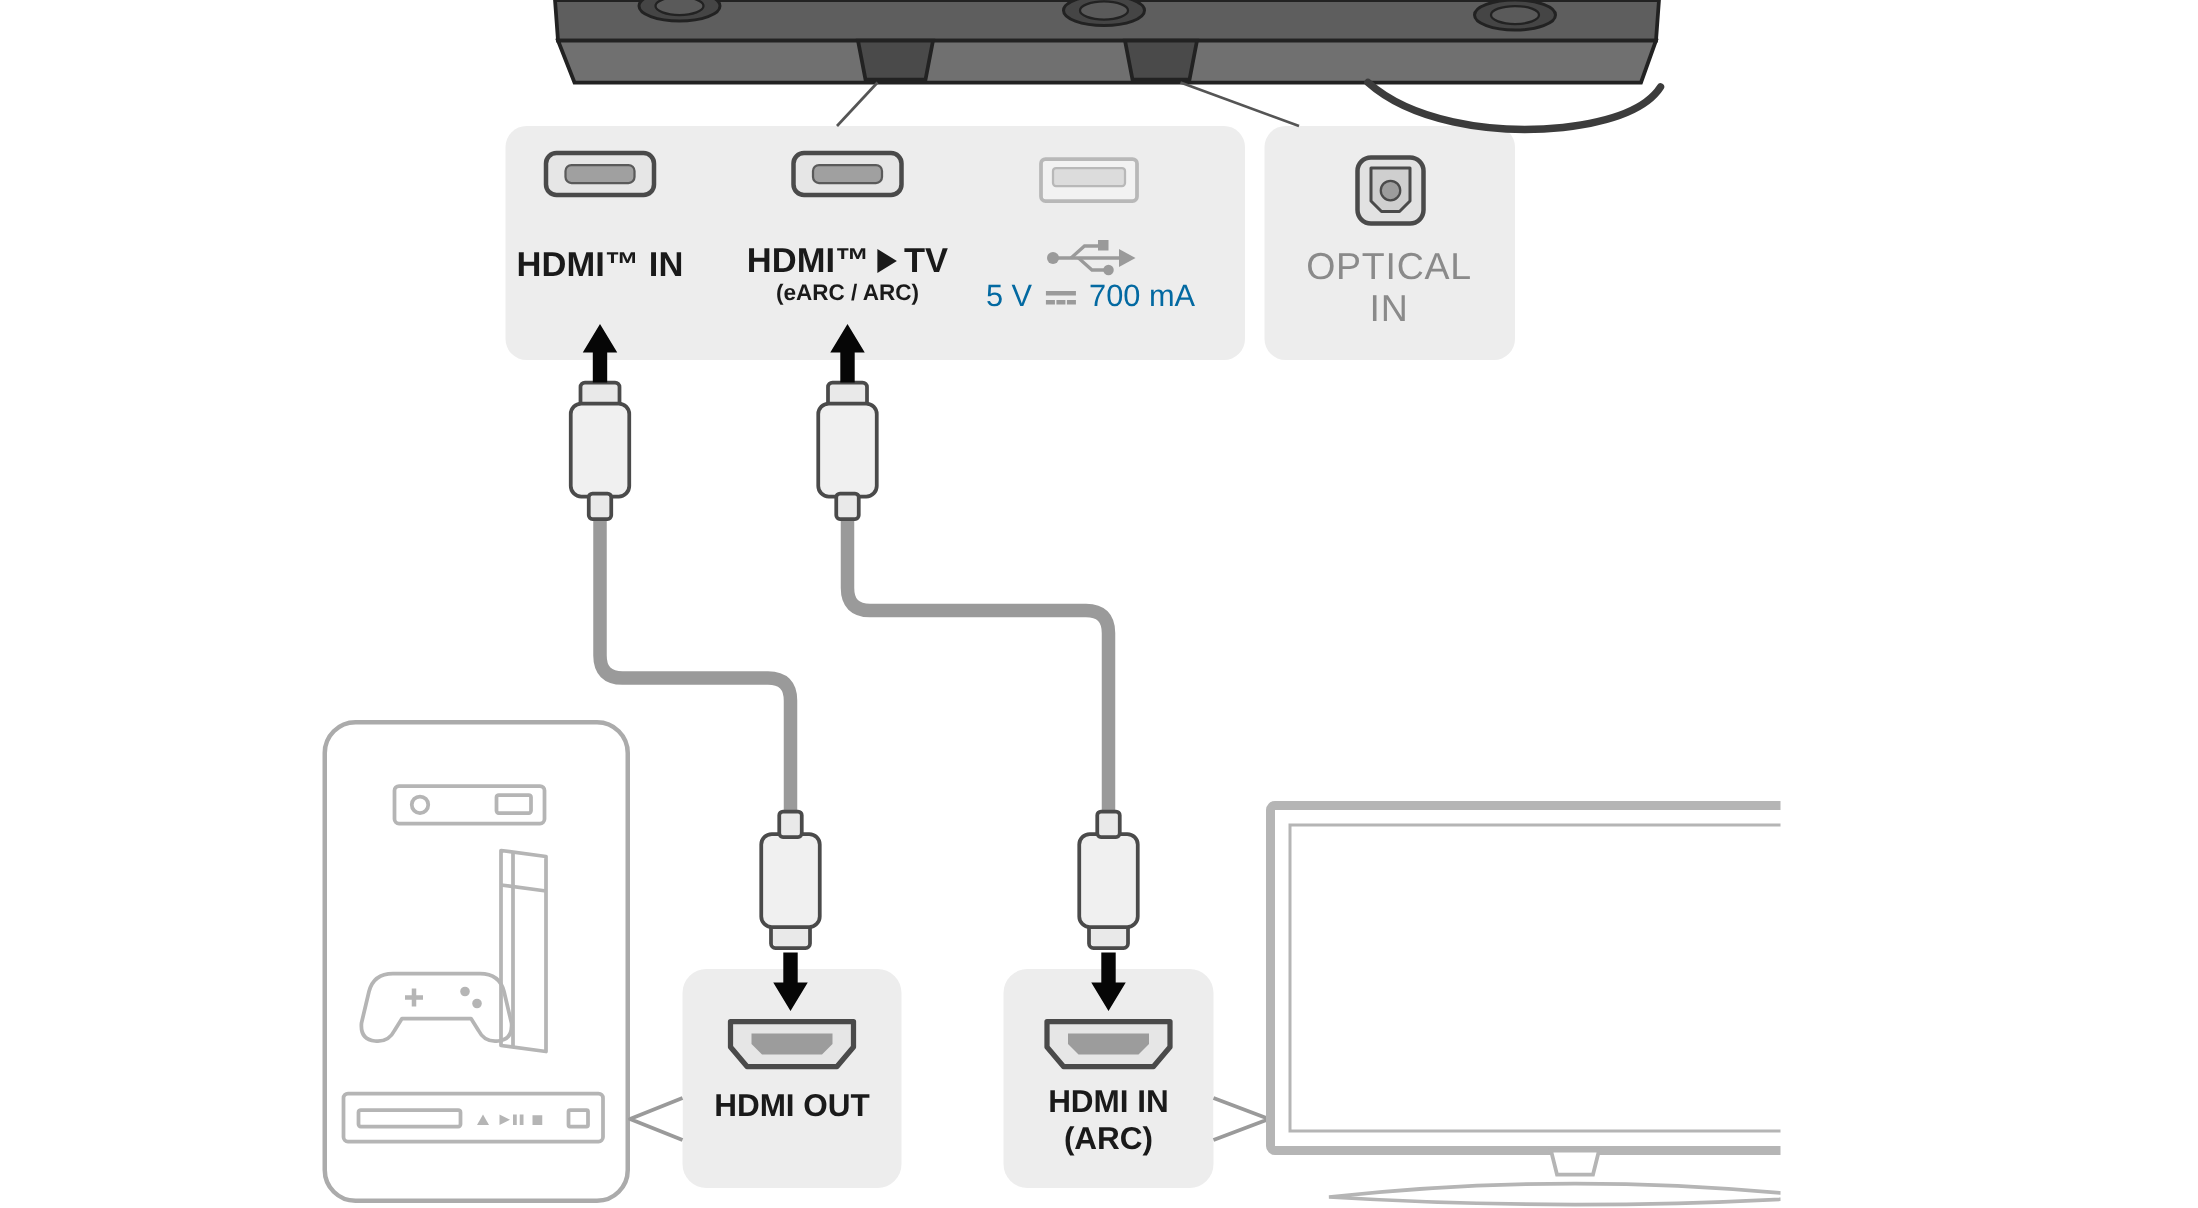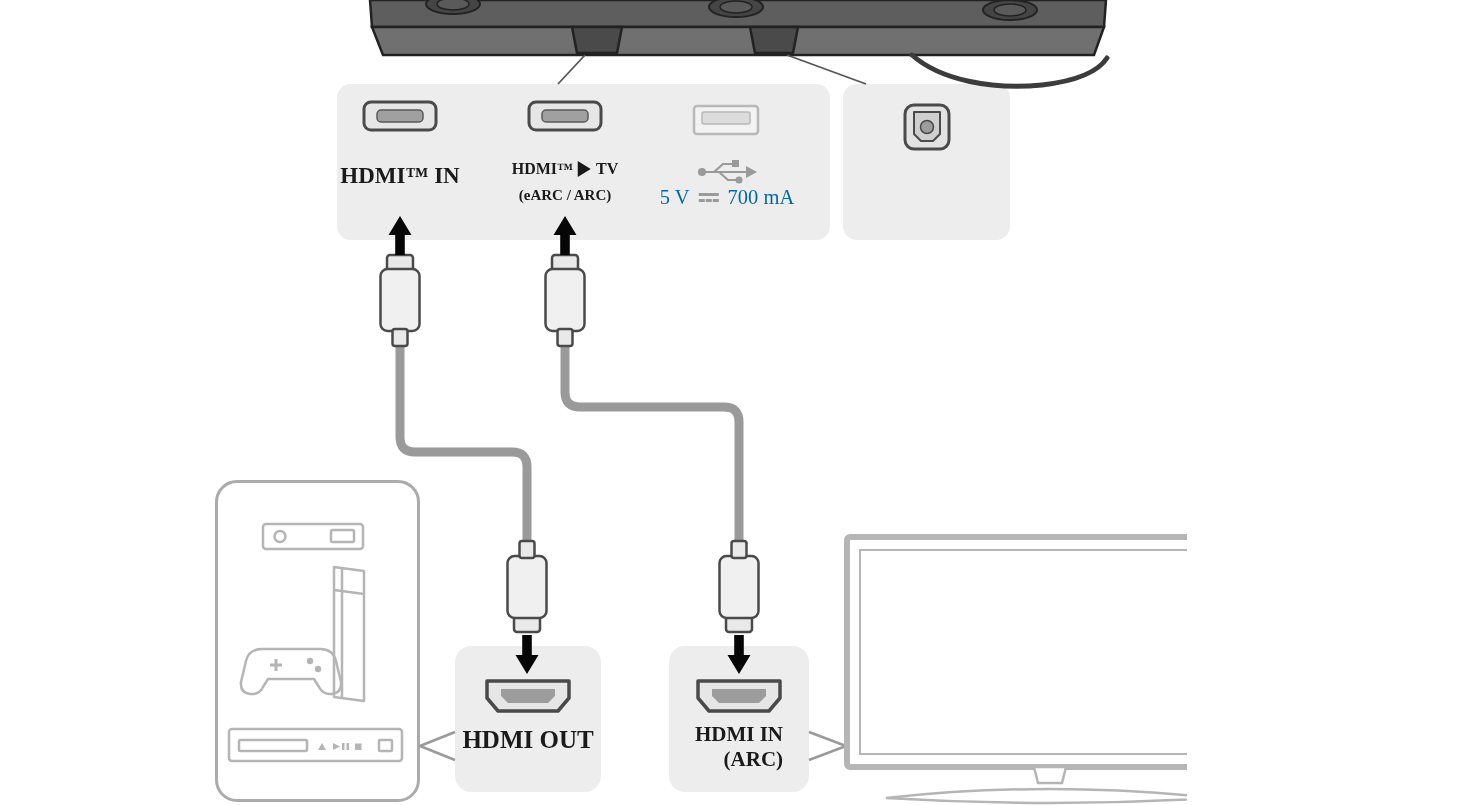--- a/index.html
+++ b/index.html
@@ -1,17 +1,17 @@
 <!DOCTYPE html>
 <html><head>
 <meta charset="utf-8">
 <style>
   html,body{margin:0;padding:0;background:#fff;}
   .stage{position:relative;width:1187px;height:805px;background:#ffffff;overflow:hidden;
-         font-family:Liberation Serif, serif;}
+         font-family:Liberation Sans, sans-serif;}
   .panel{position:absolute;background:#ededed;z-index:1;}
   .panel-main{left:337px;top:84px;width:493px;height:156px;border-radius:14px;}
   .panel-optical{left:843px;top:84px;width:167px;height:156px;border-radius:14px;}
   .box-hdmi-out{left:455px;top:646px;width:146px;height:146px;border-radius:16px;}
   .box-hdmi-in{left:669px;top:646px;width:140px;height:146px;border-radius:16px;}
   .devices-box{position:absolute;left:215px;top:480px;width:205px;height:322px;
                border:3px solid #ababab;border-radius:22px;background:#fff;box-sizing:border-box;z-index:1;}
   .art{position:absolute;left:0;top:0;z-index:2;}
   .lbl{position:absolute;z-index:3;white-space:nowrap;transform:translateX(-50%);text-align:center;}
   .dark{color:#1a1a1a;font-weight:700;}
@@ -143,38 +143,42 @@
     <g stroke="#b5b5b5" fill="none">
       <rect x="847" y="537" width="408" height="230" rx="3" stroke-width="6" fill="#ffffff"></rect>
       <rect x="860" y="550" width="382" height="204" stroke-width="2"></rect>
       <polygon points="1034,767 1066,767 1062,783 1038,783" stroke-width="2.5" fill="#ffffff"></polygon>
       <path d="M 886 798 Q 1050 780 1214 798 Q 1050 808 886 798 Z" stroke-width="2.5" fill="#ffffff"></path>
     </g>
   </svg>
 
   <div class="lbl dark" style="left:400px;top:163px;font-size:23px;">HDMI™ IN</div>
 
-  <div class="lbl dark row" style="left:565px;top:160px;font-size:16px;">
+  <div class="lbl dark row" style="left:565px;top:160px;font-size:23px;">
     <span>HDMI™</span>
     <span class="tri-right"></span>
     <span>TV</span>
   </div>
 
   <div class="lbl dark" style="left:565px;top:187px;font-size:15px;">(eARC / ARC)</div>
 
   <div class="lbl gray row" style="left:727px;top:186px;font-size:20.5px;">
     <span>5 V</span>
     <span class="dc-symbol">
         <span class="dc-top"></span>
         <span class="dc-bot"></span>
       </span>
     <span>700 mA</span>
   </div>
 
+  <div class="lbl optical-lbl" style="left:926px;top:164px;font-size:25px;">
+    <div>OPTICAL</div>
+    <div>IN</div>
+  </div>
 
-  <div class="lbl dark" style="left:528px;top:726px;font-size:25px;">HDMI OUT</div>
+  <div class="lbl dark" style="left:528px;top:726px;font-size:21px;">HDMI OUT</div>
 
-  <div class="lbl dark" style="left:739px;top:722px;font-size:21px;line-height:1.2;text-align:right;">
+  <div class="lbl dark" style="left:739px;top:722px;font-size:21px;line-height:1.2;">
     <div>HDMI IN</div>
     <div>(ARC)</div>
   </div>
 
 </div>
 
 </body></html>

